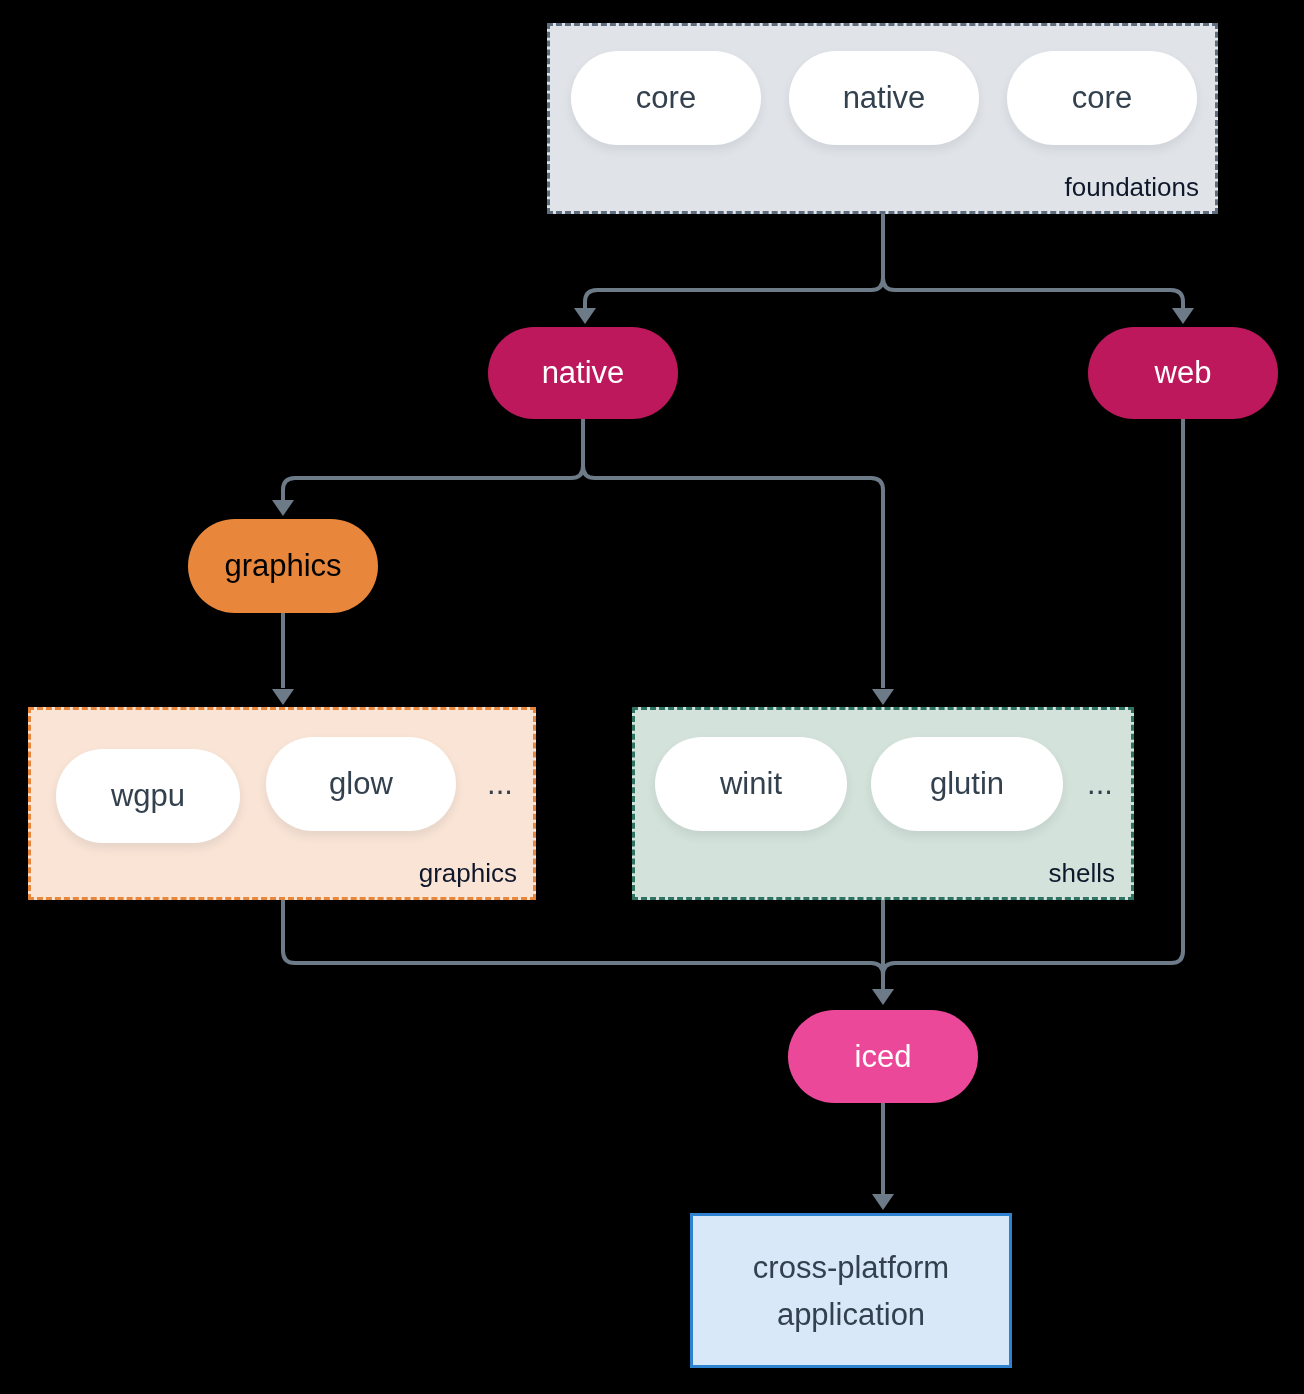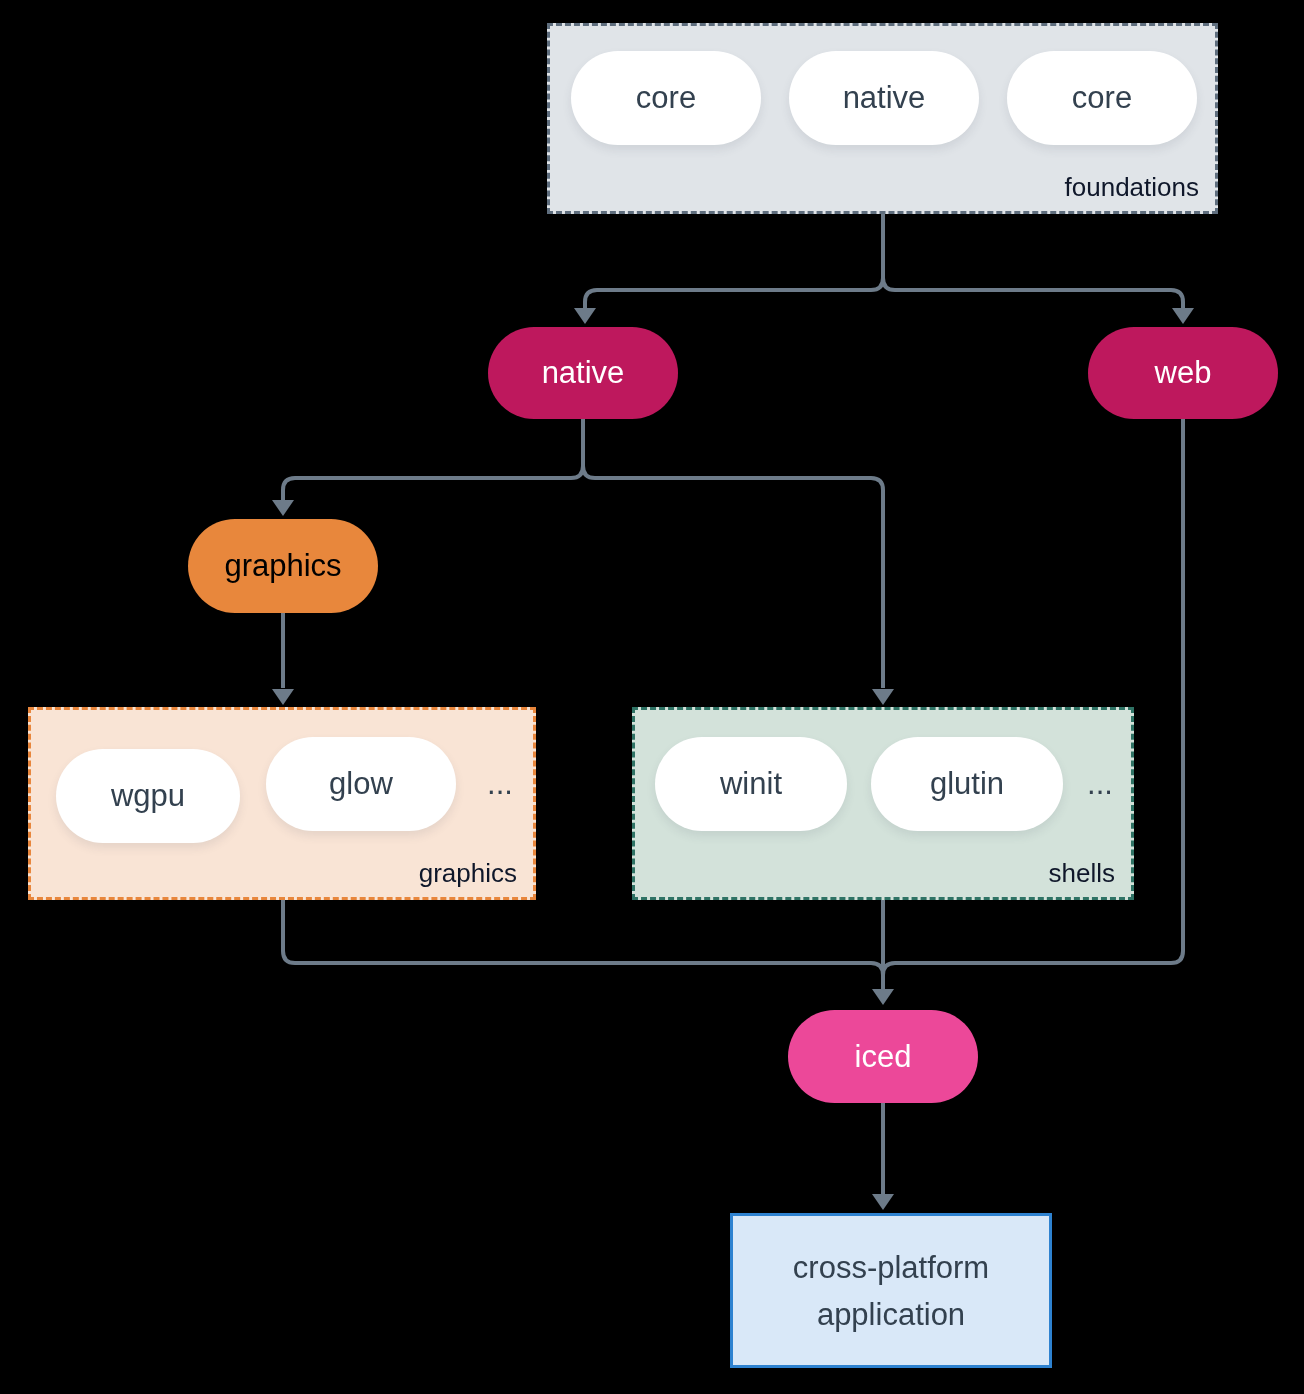--- a/index.html
+++ b/index.html
@@ -92,21 +92,21 @@
   .group.shells    .ellipsis { left: 436px; width: 58px; }
 
   
   .pill.n-native   { left: 488px;  top: 327px;  width: 190px; height: 92px; }
   .pill.n-web      { left: 1088px; top: 327px;  width: 190px; height: 92px; }
   .pill.n-graphics { left: 188px;  top: 519px;  width: 190px; height: 94px; }
   .pill.n-iced     { left: 788px;  top: 1010px; width: 190px; height: 93px; }
 
   .app-box {
     position: absolute;
-    left: 730px; top: 1213px; width: 322px; height: 155px;
+    left: 690px; top: 1213px; width: 322px; height: 155px;
     box-sizing: border-box;
     background: #d9e8f8;
     border: 3px solid #2e82d0;
     display: flex;
     flex-direction: column;
     align-items: center;
     justify-content: center;
     font-size: 31px;
     line-height: 47px;
     color: #33414f;

